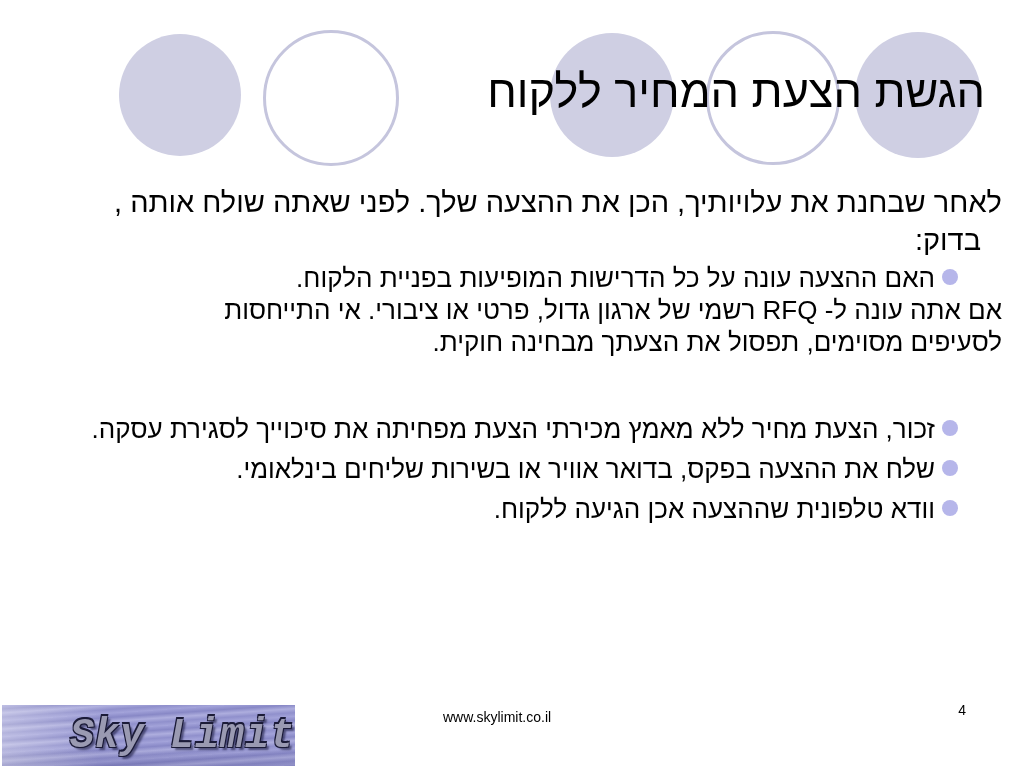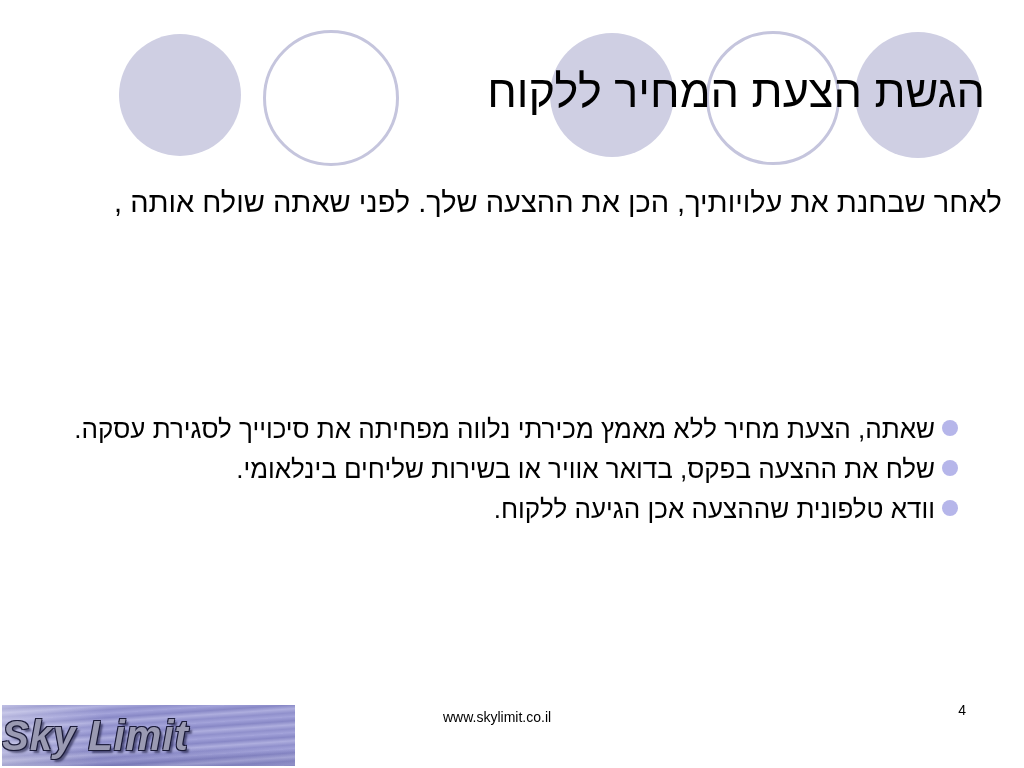--- a/index.html
+++ b/index.html
@@ -37,26 +37,27 @@
   .b2{top:190px;}
   .b3{top:230px;}
   .b4{top:270px;}
   .b5{top:310px;}
   
   .footer-url{position:absolute;left:443px;top:708px;font-size:14px;line-height:18px;z-index:2;}
   .page-num{position:absolute;right:58px;top:701px;font-size:14px;line-height:18px;z-index:2;}
   
   .logo{
     position:absolute;left:2px;top:705px;width:293px;height:61px;z-index:2;
-    display:flex;align-items:center;justify-content:flex-start;overflow:hidden;
+    display:flex;align-items:center;justify-content:flex-end;overflow:hidden;
     background:
       linear-gradient(100deg, rgba(255,255,255,.35) 0%, rgba(255,255,255,0) 35%),
       linear-gradient(0deg, rgba(30,30,90,.15) 0%, rgba(255,255,255,0) 30%),
       repeating-linear-gradient(176deg, #a0a0d8 0px, #8888c6 4px, #aeaede 8px, #9090cc 12px, #a4a4da 16px),
       #8f8fce;
+    font-family: Liberation Mono, monospace;
   }
   .logo-text{
     font-style:italic;font-weight:700;font-size:40px;letter-spacing:1px;
     color:#9a9ab2;white-space:nowrap;transform:scaleY(1.05);
     text-shadow:
       -1px -1px 0 #1b1b38, 1px -1px 0 #1b1b38, -1px 1px 0 #1b1b38, 1px 1px 0 #1b1b38,
       3px 3px 2px rgba(15,15,50,.55);
   }
 </style>
 </head>
@@ -68,28 +69,37 @@
   <div class="circle outlined c2"></div>
   <div class="circle filled c3"></div>
   <div class="circle outlined c4"></div>
   <div class="circle filled c5"></div>
 
   <div class="title">הגשת הצעת המחיר ללקוח</div>
 
   <div class="body">
     <div class="intro">
       <div class="l1">לאחר שבחנת את עלויותיך, הכן את ההצעה שלך. לפני שאתה שולח אותה ,</div>
+      <div class="l2">בדוק:</div>
     </div>
 
+    <div class="block bullet b1">
+      <span class="dot"></span>
+      <span>האם ההצעה עונה על כל הדרישות המופיעות בפניית הלקוח.</span>
+    </div>
 
+    <div class="block free">
+      <div>אם אתה עונה ל- RFQ רשמי של ארגון גדול, פרטי או ציבורי. אי התייחסות</div>
+      <div>לסעיפים מסוימים, תפסול את הצעתך מבחינה חוקית.</div>
+    </div>
 
 
     <div class="block bullet b3">
       <span class="dot"></span>
-      <span>שאתה, הצעת מחיר ללא מאמץ מכירתי נלווה מפחיתה את סיכוייך לסגירת עסקה.</span>
+      <span>זכור, הצעת מחיר ללא מאמץ מכירתי הצעת מפחיתה את סיכוייך לסגירת עסקה.</span>
     </div>
 
     <div class="block bullet b4">
       <span class="dot"></span>
       <span>שלח את ההצעה בפקס, בדואר אוויר או בשירות שליחים בינלאומי.</span>
     </div>
 
     <div class="block bullet b5">
       <span class="dot"></span>
       <span>וודא טלפונית שההצעה אכן הגיעה ללקוח.</span>

